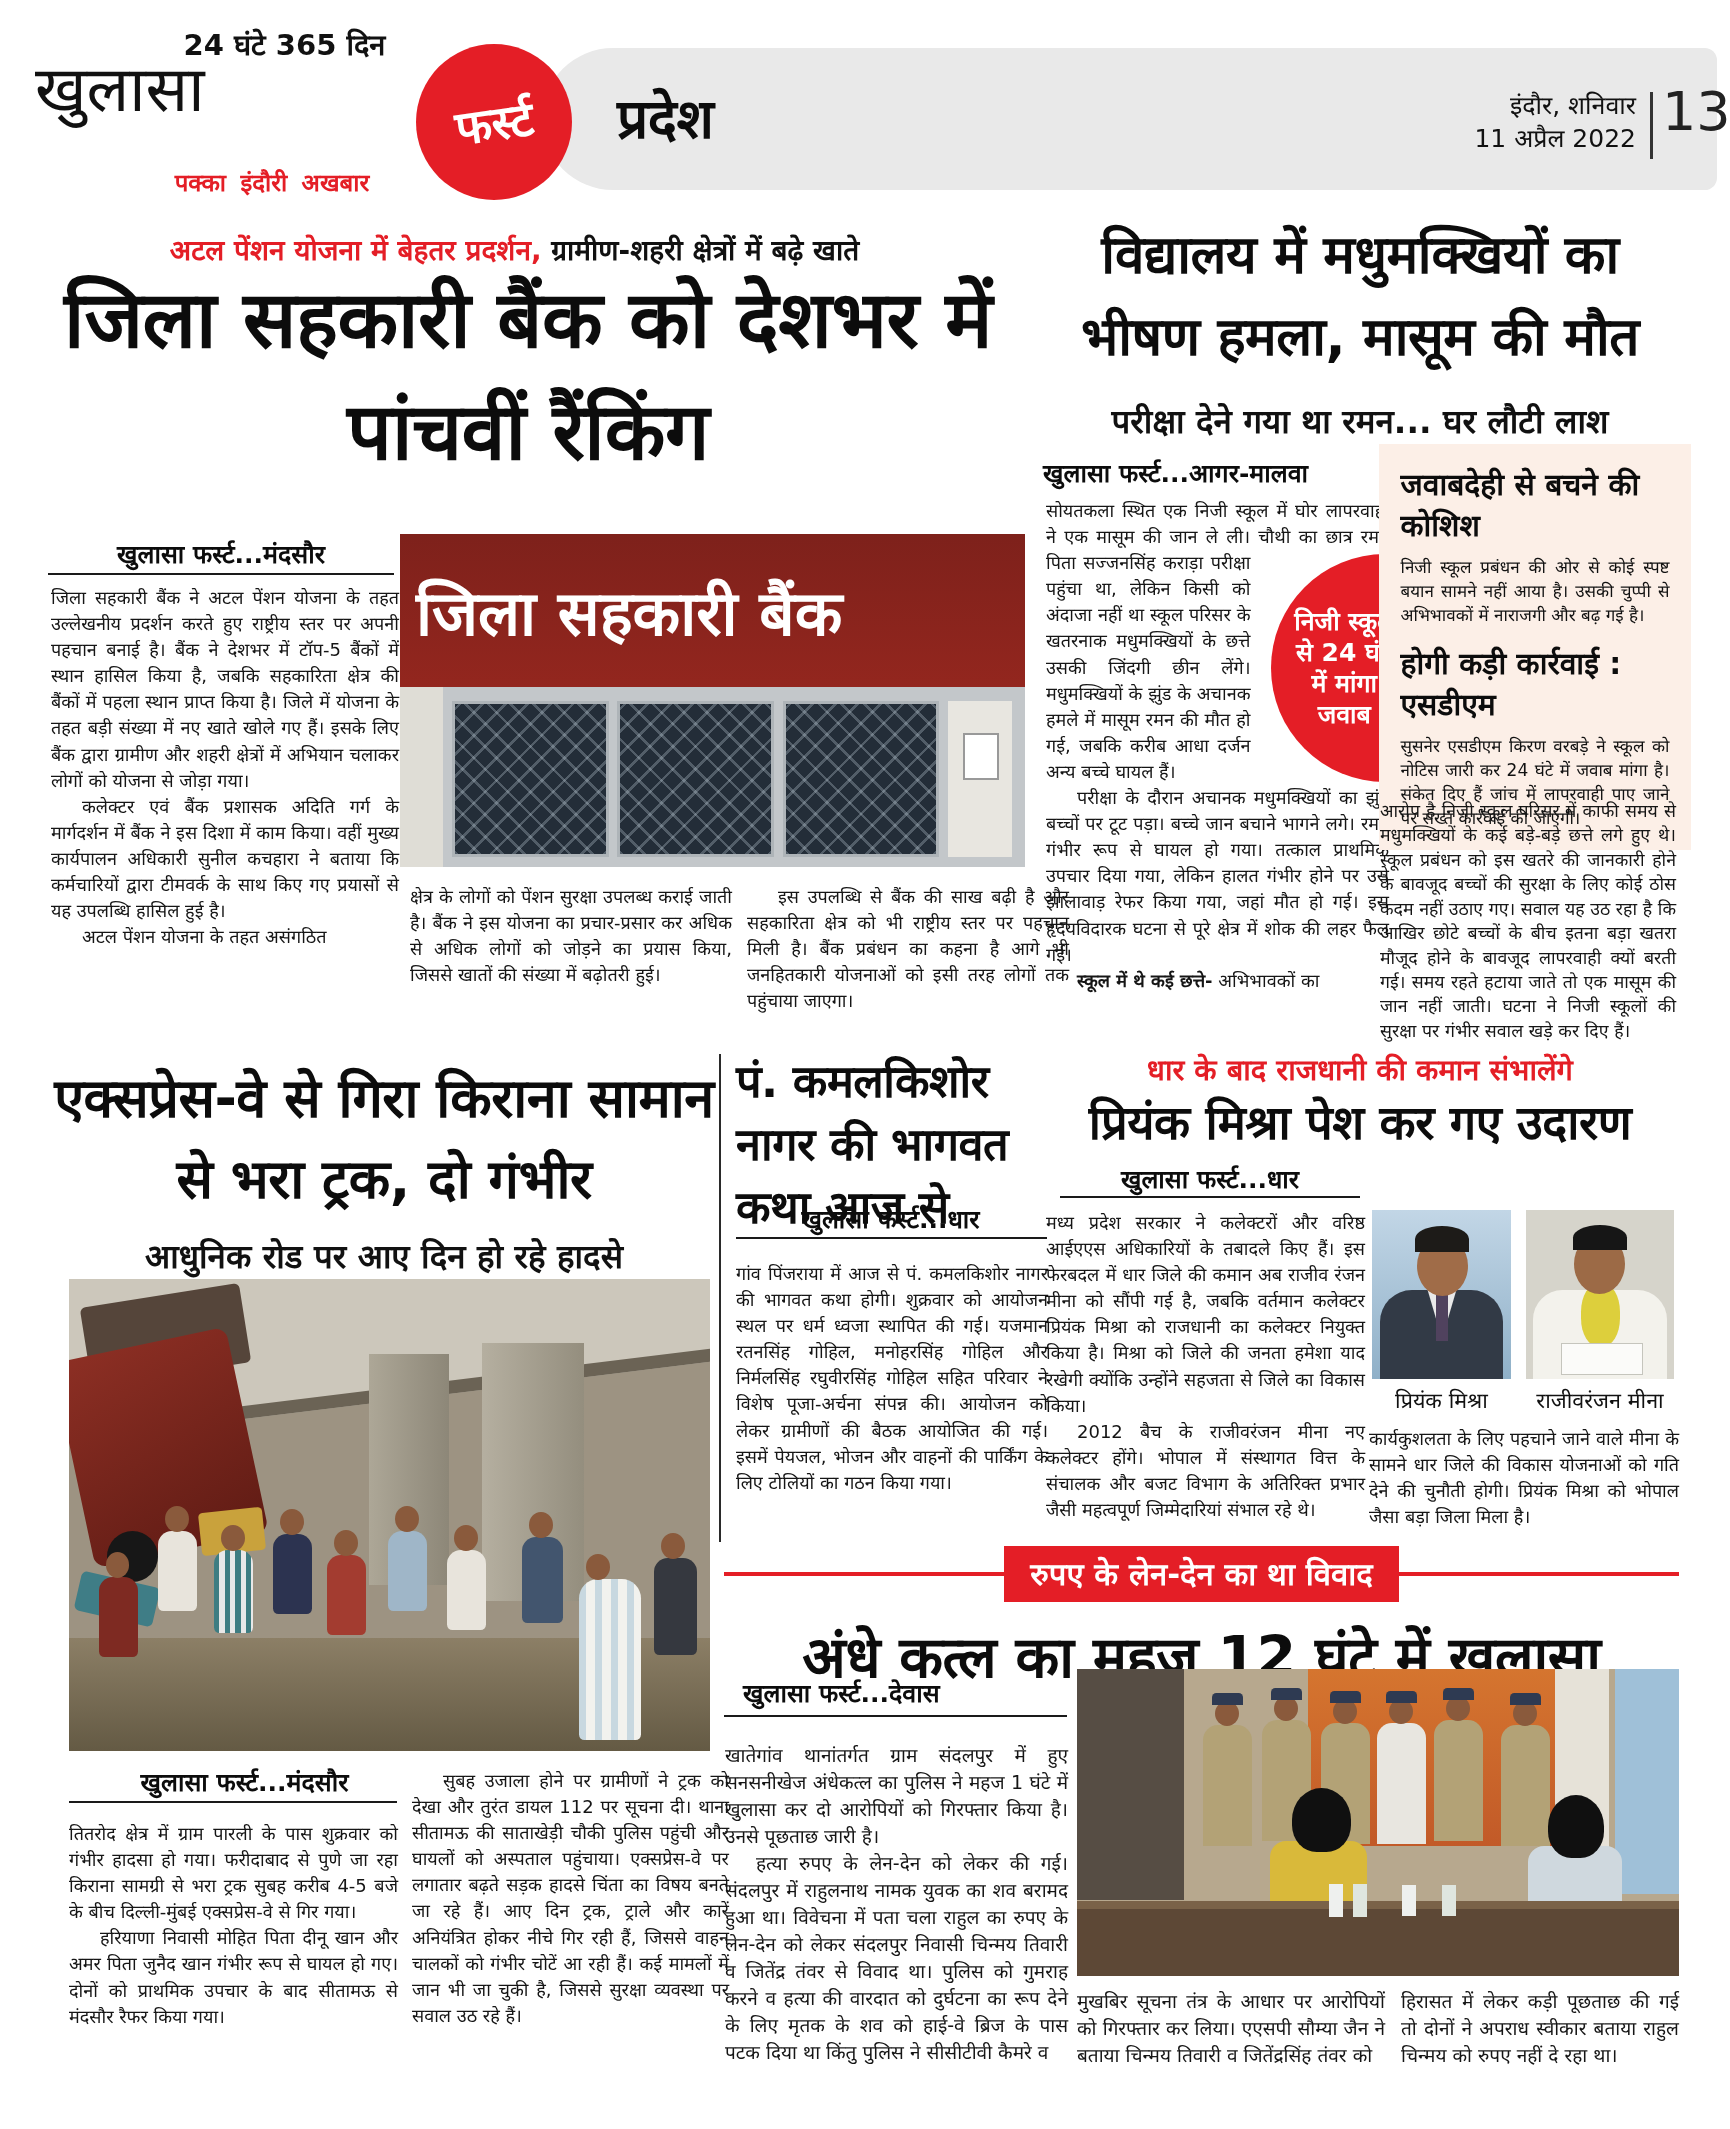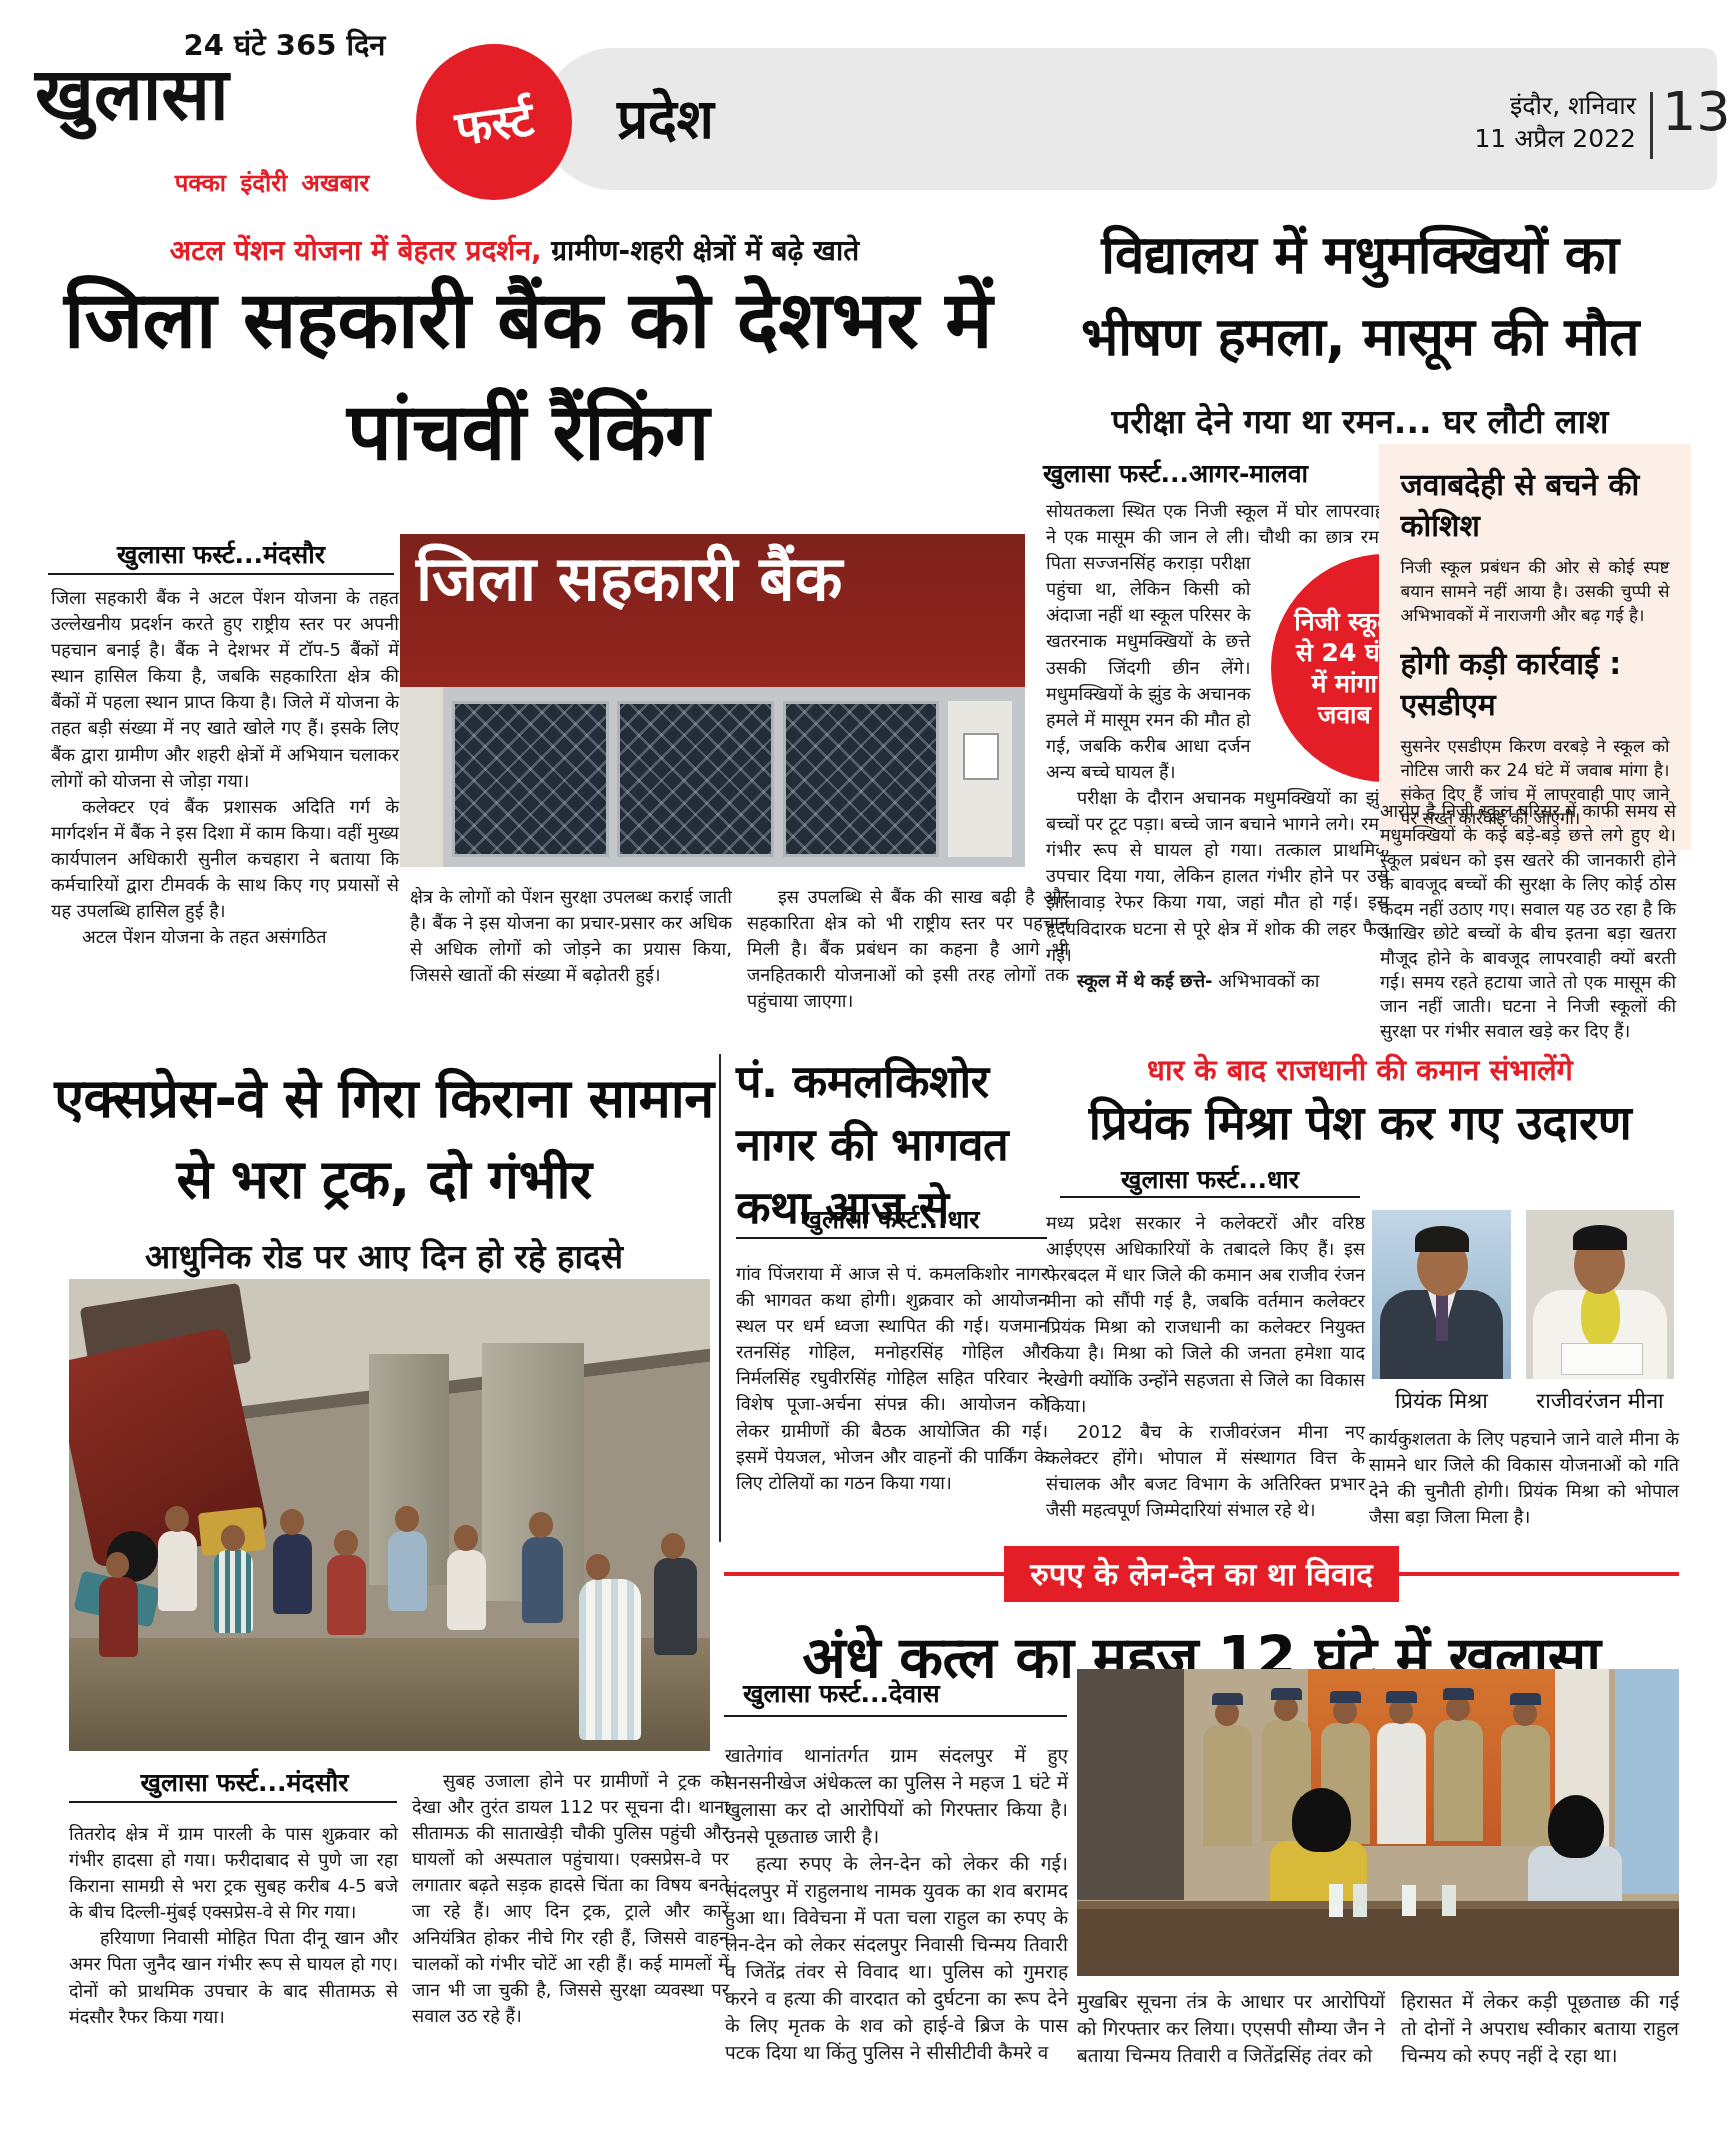--- a/index.html
+++ b/index.html
@@ -14,21 +14,21 @@
   .headline{font-weight:800;color:#0c0c0c;letter-spacing:-0.5px;}
   .byline{font-weight:bold;font-size:25px;text-align:center;color:#0c0c0c;}
   .rule{position:absolute;height:2.1px;background:#1a1a1a;}
   .vrule{position:absolute;width:1.6px;background:#2a2a2a;}
   .body-col{position:absolute;font-size:18px;line-height:1.45;text-align:justify;color:#151515;}
   .body-col p{margin:0;}
   .body-col p.ind{text-indent:31px;}
   .kicker{font-weight:bold;white-space:nowrap;}
   
   .band{background:#e9e9e9;border-radius:75px 13px 13px 75px;}
-  .logo-main{font-size:72px;font-weight:700;line-height:1;}
+  .logo-main{font-size:63px;font-weight:400;line-height:1;}
   .logo-badge{width:156px;height:156px;border-radius:50%;background:var(--red);display:flex;align-items:center;justify-content:center;}
   .logo-badge span{color:#fff;font-size:47px;font-weight:800;transform:rotate(-8deg);}
   .date-block{font-size:25px;font-weight:normal;text-align:right;line-height:1.3;}
   
   .photo{position:absolute;overflow:hidden;background:#9d9382;}
   .pn{position:absolute;border-radius:14px 14px 5.4px 5.4px;}
   .pn::before{content:"";position:absolute;top:-25px;left:7px;width:23.6px;height:26px;border-radius:50%;background:#8a5a3c;}
   .off{position:absolute;width:49px;height:121px;background:#b3a276;border-radius:15px 15px 0 0;}
   .off::before{content:"";position:absolute;top:-23.6px;left:12.3px;width:23.6px;height:25px;border-radius:50%;background:#8a5a3c;}
   .off::after{content:"";position:absolute;top:-32px;left:8.6px;width:31px;height:11.8px;border-radius:4.3px 4.3px 0 0;background:#2e3a52;}
@@ -68,21 +68,21 @@
   <div class="abs" style="left:1662px;top:80px;font-size:54px;color:#222;">13</div>
 
   <div class="abs kicker center" style="left:64px;top:230px;width:901px;font-size:28px;">
     <span class="red">अटल पेंशन योजना में बेहतर प्रदर्शन,</span><span> ग्रामीण-शहरी क्षेत्रों में बढ़े खाते</span>
   </div>
   <div class="abs headline center" style="left:32px;top:264px;width:992px;font-size:79px;line-height:1.42;">जिला सहकारी बैंक को देशभर में पांचवीं रैंकिंग</div>
   <div class="abs byline" style="left:48px;top:536px;width:346px;">खुलासा फर्स्ट...मंदसौर</div>
   <div class="rule" style="left:48px;top:573px;width:346px;"></div>
 
   <div class="photo" style="left:400px;top:534px;width:625px;height:333px;background:#c9cccf;">
-    <div class="abs" style="left:0;top:0;width:100%;height:46%;background:linear-gradient(#7e211b,#93261e);display:flex;overflow:hidden;">
+    <div class="abs" style="left:0;top:0;width:100%;height:46%;background:linear-gradient(#7e211b,#93261e);display:flex;align-items:center;overflow:hidden;">
       <span class="nowrap" style="color:#fff;font-size:62px;font-weight:bold;padding-left:16px;">जिला सहकारी बैंक</span>
     </div>
     <div class="abs" style="left:0;top:46%;width:100%;height:54%;background:#c3c7ca;display:flex;gap:8.6px;padding:14px 13px 9.7px 52px;box-sizing:border-box;">
       <div class="win"></div>
       <div class="win"></div>
       <div class="win"></div>
       <div style="width:64px;background:#e8e6e0;position:relative;">
         <div class="abs" style="left:15px;top:32px;width:32px;height:43px;background:#fff;border:2.1px solid #999;"></div>
       </div>
     </div>

